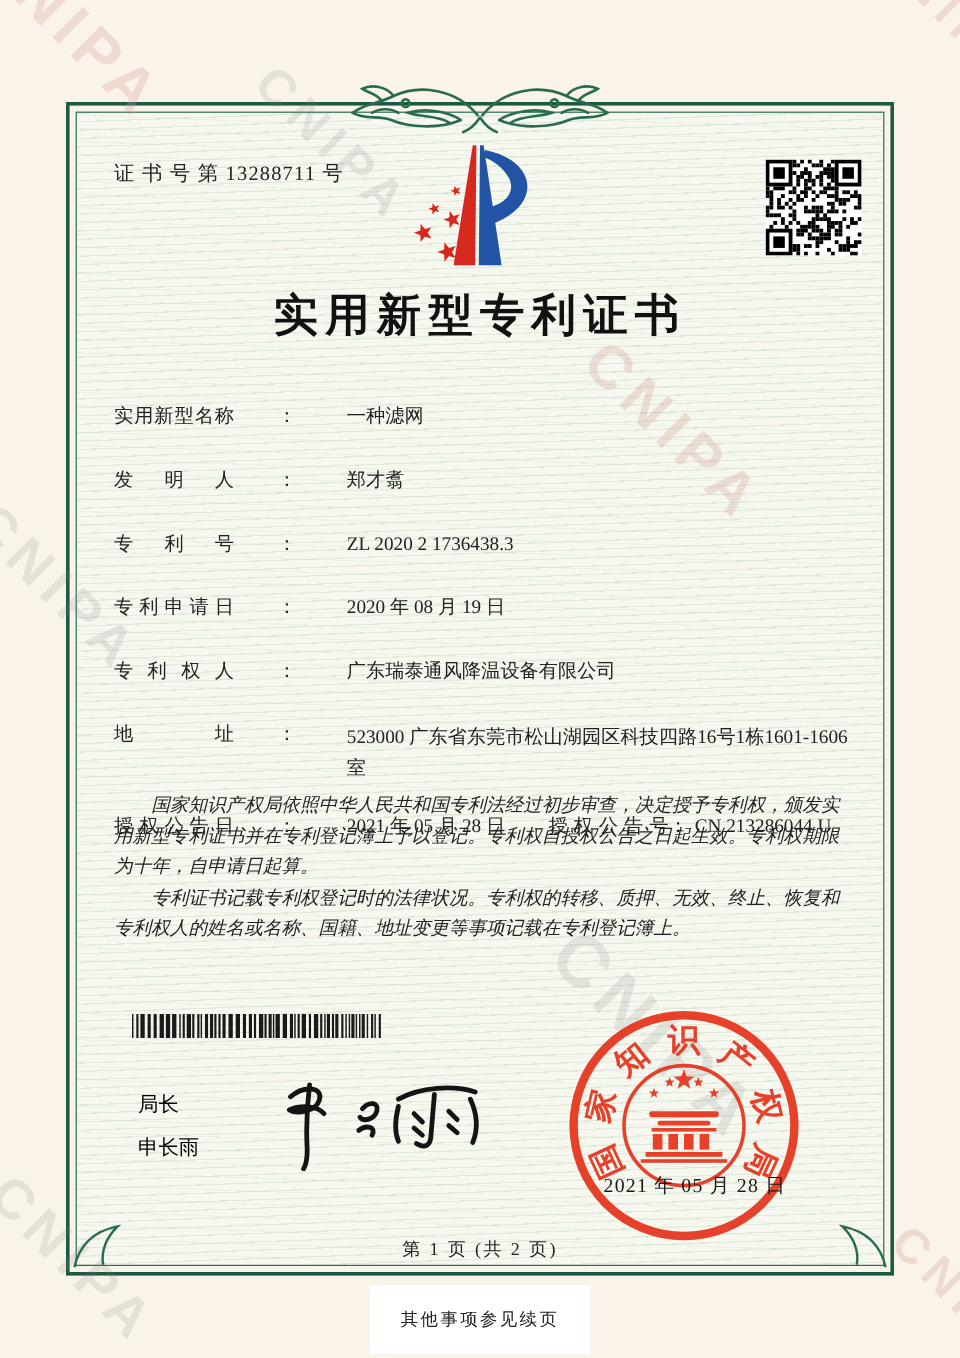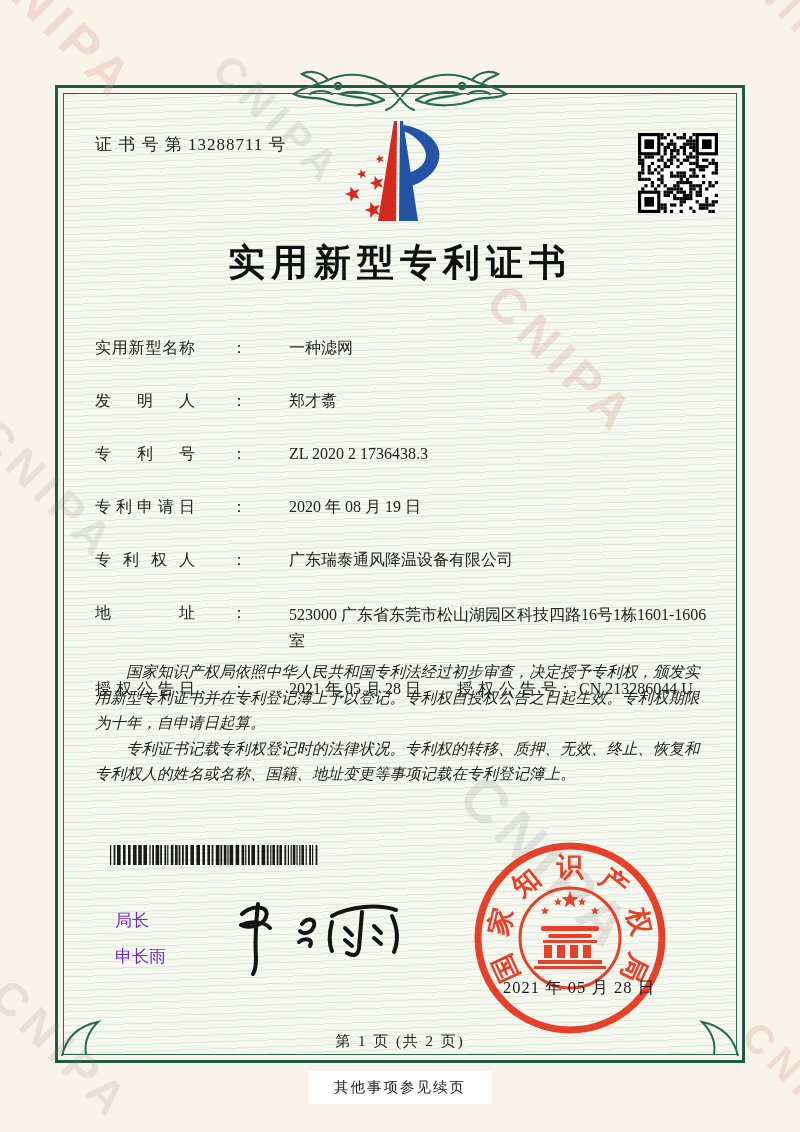--- a/index.html
+++ b/index.html
@@ -48,31 +48,31 @@
   .fcolon{flex:none;}
   .fvalue{margin-left:6px;max-width:505px;}
   .grant-no-pair{display:flex;}
 
   .paras{position:absolute;left:95px;top:659px;width:614px;font-size:15.5px;color:#222;
          line-height:25.5px;}
   .paras p{margin:0;text-indent:2em;font-style:italic;}
 
   .barcode{position:absolute;left:110px;top:845px;}
 
-  .signer{position:absolute;left:115px;top:903px;font-size:17px;color:#6d28d9;line-height:36px;font-family:Liberation Serif, serif;}
+  .signer{position:absolute;left:115px;top:903px;font-size:17px;color:#000000;line-height:36px;font-family:Liberation Serif, serif;}
   .signature{position:absolute;left:228px;top:884px;}
 
   .seal{position:absolute;left:472px;top:840px;}
   .seal-date{position:absolute;left:503px;top:977px;font-size:16.5px;color:#1a1a1a;letter-spacing:1px;}
 
   .page-footer{position:absolute;left:0;top:1032px;width:800px;text-align:center;
                font-size:15px;color:#222;letter-spacing:2px;}
 
   .cont-note{position:absolute;left:50%;top:1071px;transform:translateX(-50%);
-             background:#ffffff;padding:7px 26px;font-size:14.5px;color:#222;letter-spacing:2px;}
+             background:#ffffff;padding:19px 26px;font-size:14.5px;color:#222;letter-spacing:2px;}
 </style>
 </head>
 <body>
 
 <div class="page">
 
   <div class="wm pink wm1">CNIPA</div>
   <div class="wm gray wm2">CNIPA</div>
   <div class="wm pink wm3">CNIPA</div>
   <div class="wm pink wm4">CNIPA</div>

